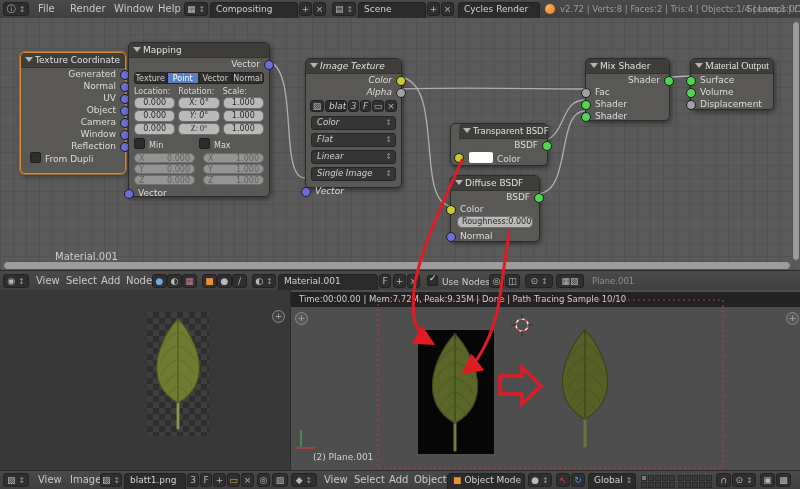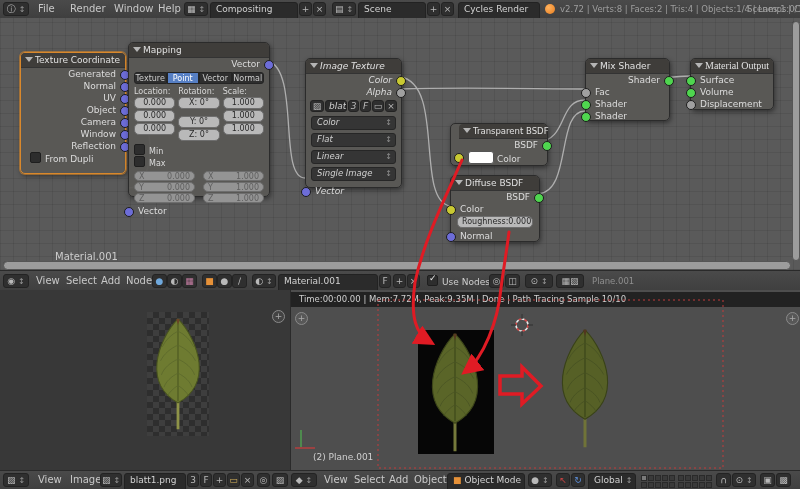--- a/index.html
+++ b/index.html
@@ -109,31 +109,31 @@
       <div style="display:flex;gap:3px;padding:3px 5px 0 5px;">
         <div style="flex:1;">
           <div class="collabel">Location:</div>
           <div class="vfield" style="margin-top:1px;">0.000</div>
           <div class="vfield" style="margin-top:1px;">0.000</div>
           <div class="vfield" style="margin-top:1px;">0.000</div>
         </div>
         <div style="flex:1;">
           <div class="collabel">Rotation:</div>
           <div class="vfield" style="margin-top:1px;">X: 0°</div>
-          <div class="vfield" style="margin-top:7px;">Y: 0°</div>
-          <div class="vfield" style="margin-top:1px;">Z: 0°</div>
+          <div class="vfield" style="margin-top:1px;font-style:italic;">Y: 0°</div>
+          <div class="vfield" style="margin-top:1px;font-family:Liberation Serif, serif;">Z: 0°</div>
         </div>
         <div style="flex:1;">
           <div class="collabel">Scale:</div>
           <div class="vfield" style="margin-top:1px;">1.000</div>
           <div class="vfield" style="margin-top:1px;">1.000</div>
           <div class="vfield" style="margin-top:1px;">1.000</div>
         </div>
       </div>
-      <div style="display:flex;padding:3px 5px 0 5px;font-size:8px;flex-direction:column;">
+      <div style="display:flex;padding:3px 5px 0 5px;font-size:8px;">
         <div style="flex:1;"><span class="chk"></span><span>Min</span></div>
         <div style="flex:1;"><span class="chk"></span><span>Max</span></div>
       </div>
       <div style="display:flex;gap:8px;padding:2px 5px 0 5px;">
         <div style="flex:1;">
           <div class="vdis" style="margin-top:1px;">
               <span>X</span>
               <span>0.000</span>
             </div>
           <div class="vdis" style="margin-top:1px;">

